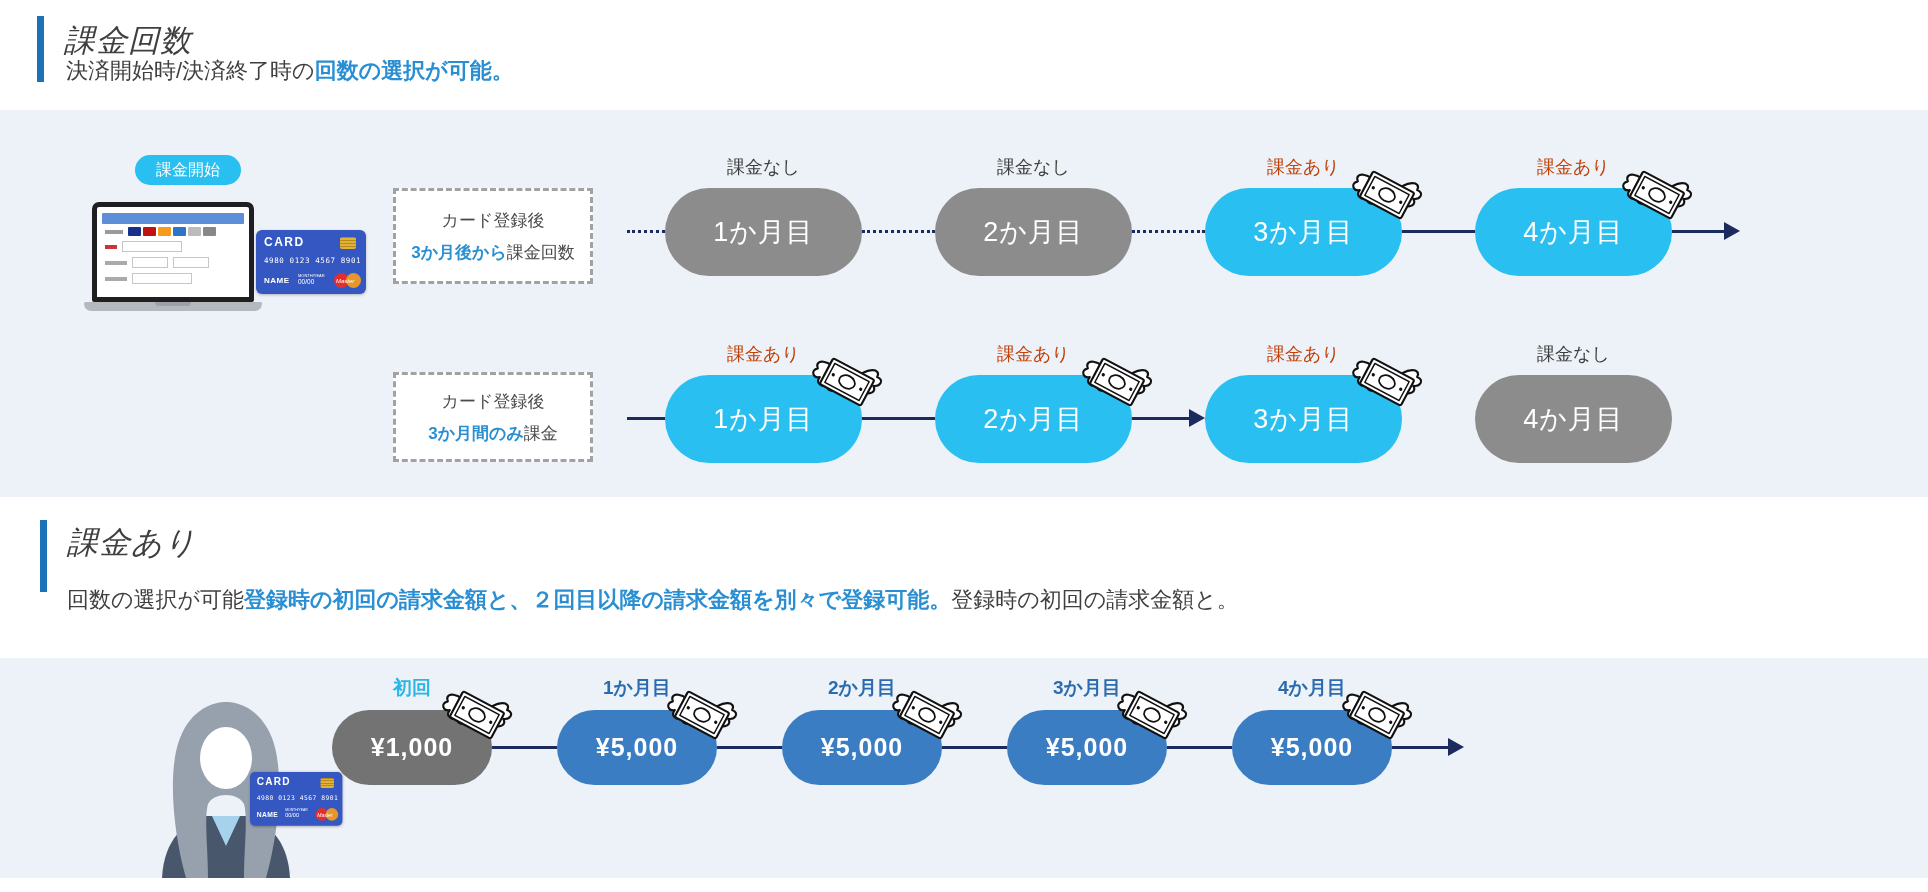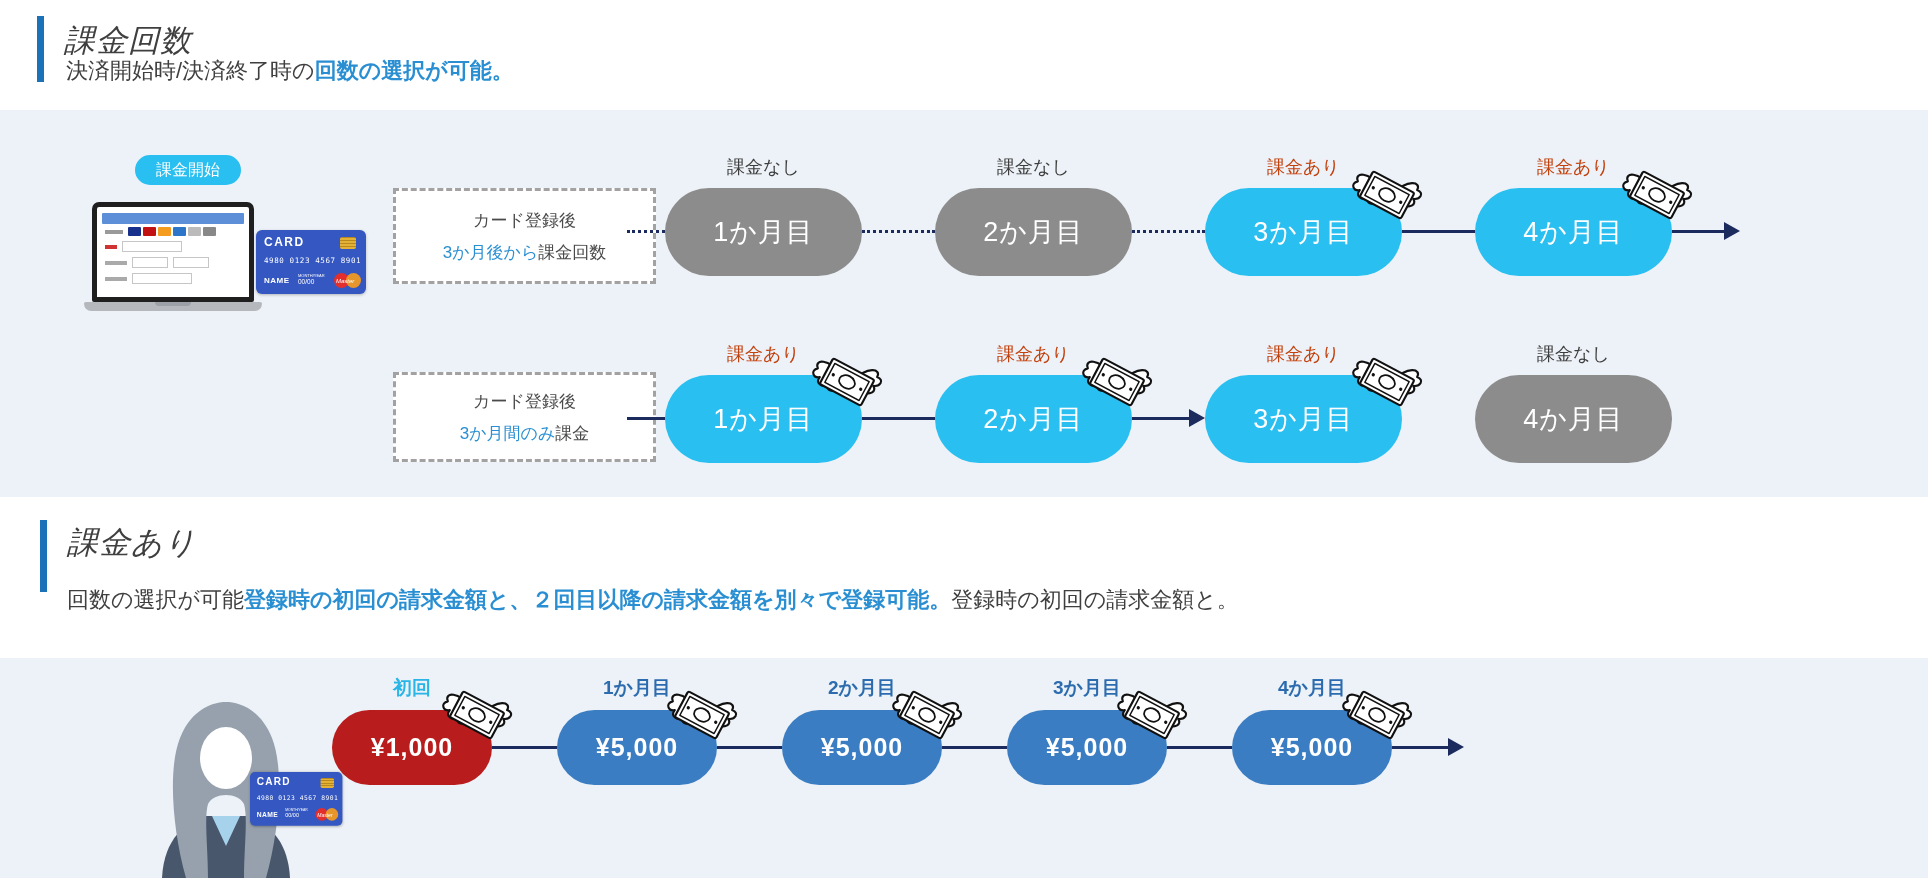--- a/index.html
+++ b/index.html
@@ -15,24 +15,24 @@
   
   .panel{position:absolute;left:0;width:1928px;background:#edf2f8;}
   .panel1{top:110px;height:387px;}
   .panel2{top:658px;height:220px;}
 
   
   .badge{position:absolute;left:135px;top:45px;width:106px;height:30px;line-height:30px;
          text-align:center;background:#29bff0;color:#fff;font-size:16px;border-radius:16px;}
 
   
-  .cond-box{position:absolute;left:393px;width:263px;background:#fff;border:3px dashed #a2a2a2;
+  .cond-box{position:absolute;left:393px;width:200px;background:#fff;border:3px dashed #a2a2a2;
             box-sizing:border-box;display:flex;flex-direction:column;justify-content:center;
             align-items:center;gap:9px;font-size:17px;color:#4a4a4a;}
-  .cond-box .hl{color:#2a8fd2;font-weight:400;}
+  .cond-box .hl{color:#2a8fd2;font-weight:700;}
 
   
   .group{position:absolute;width:197px;text-align:center;}
   .status{font-size:18px;height:24px;line-height:24px;margin-bottom:9px;color:#3d3d3d;}
   .status.on{color:#c2410c;}
   .pill{height:88px;border-radius:44px;display:flex;align-items:center;justify-content:center;
         font-size:27px;color:#fff;letter-spacing:1px;}
   .pill.cyan{background:#29bff0;}
   .pill.gray{background:#8c8c8c;}
 
@@ -257,21 +257,21 @@
       <span class="cc-exp">00/00</span>
       <span class="cc-mc">
           <i class="c1"></i>
           <i class="c2"></i>
           <em>Master</em>
         </span>
     </div>
 
     <div class="agroup" style="left:332px;top:18px">
       <div class="alabel cy">初回</div>
-      <div class="apill" style="background:#b91c1c">¥1,000</div>
+      <div class="apill" style="background:#737373">¥1,000</div>
     </div>
     <div class="agroup" style="left:557px;top:18px">
       <div class="alabel">1か月目</div>
       <div class="apill" style="background:#3a7dc2">¥5,000</div>
     </div>
     <div class="agroup" style="left:782px;top:18px">
       <div class="alabel">2か月目</div>
       <div class="apill" style="background:#3a7dc2">¥5,000</div>
     </div>
     <div class="agroup" style="left:1007px;top:18px">

